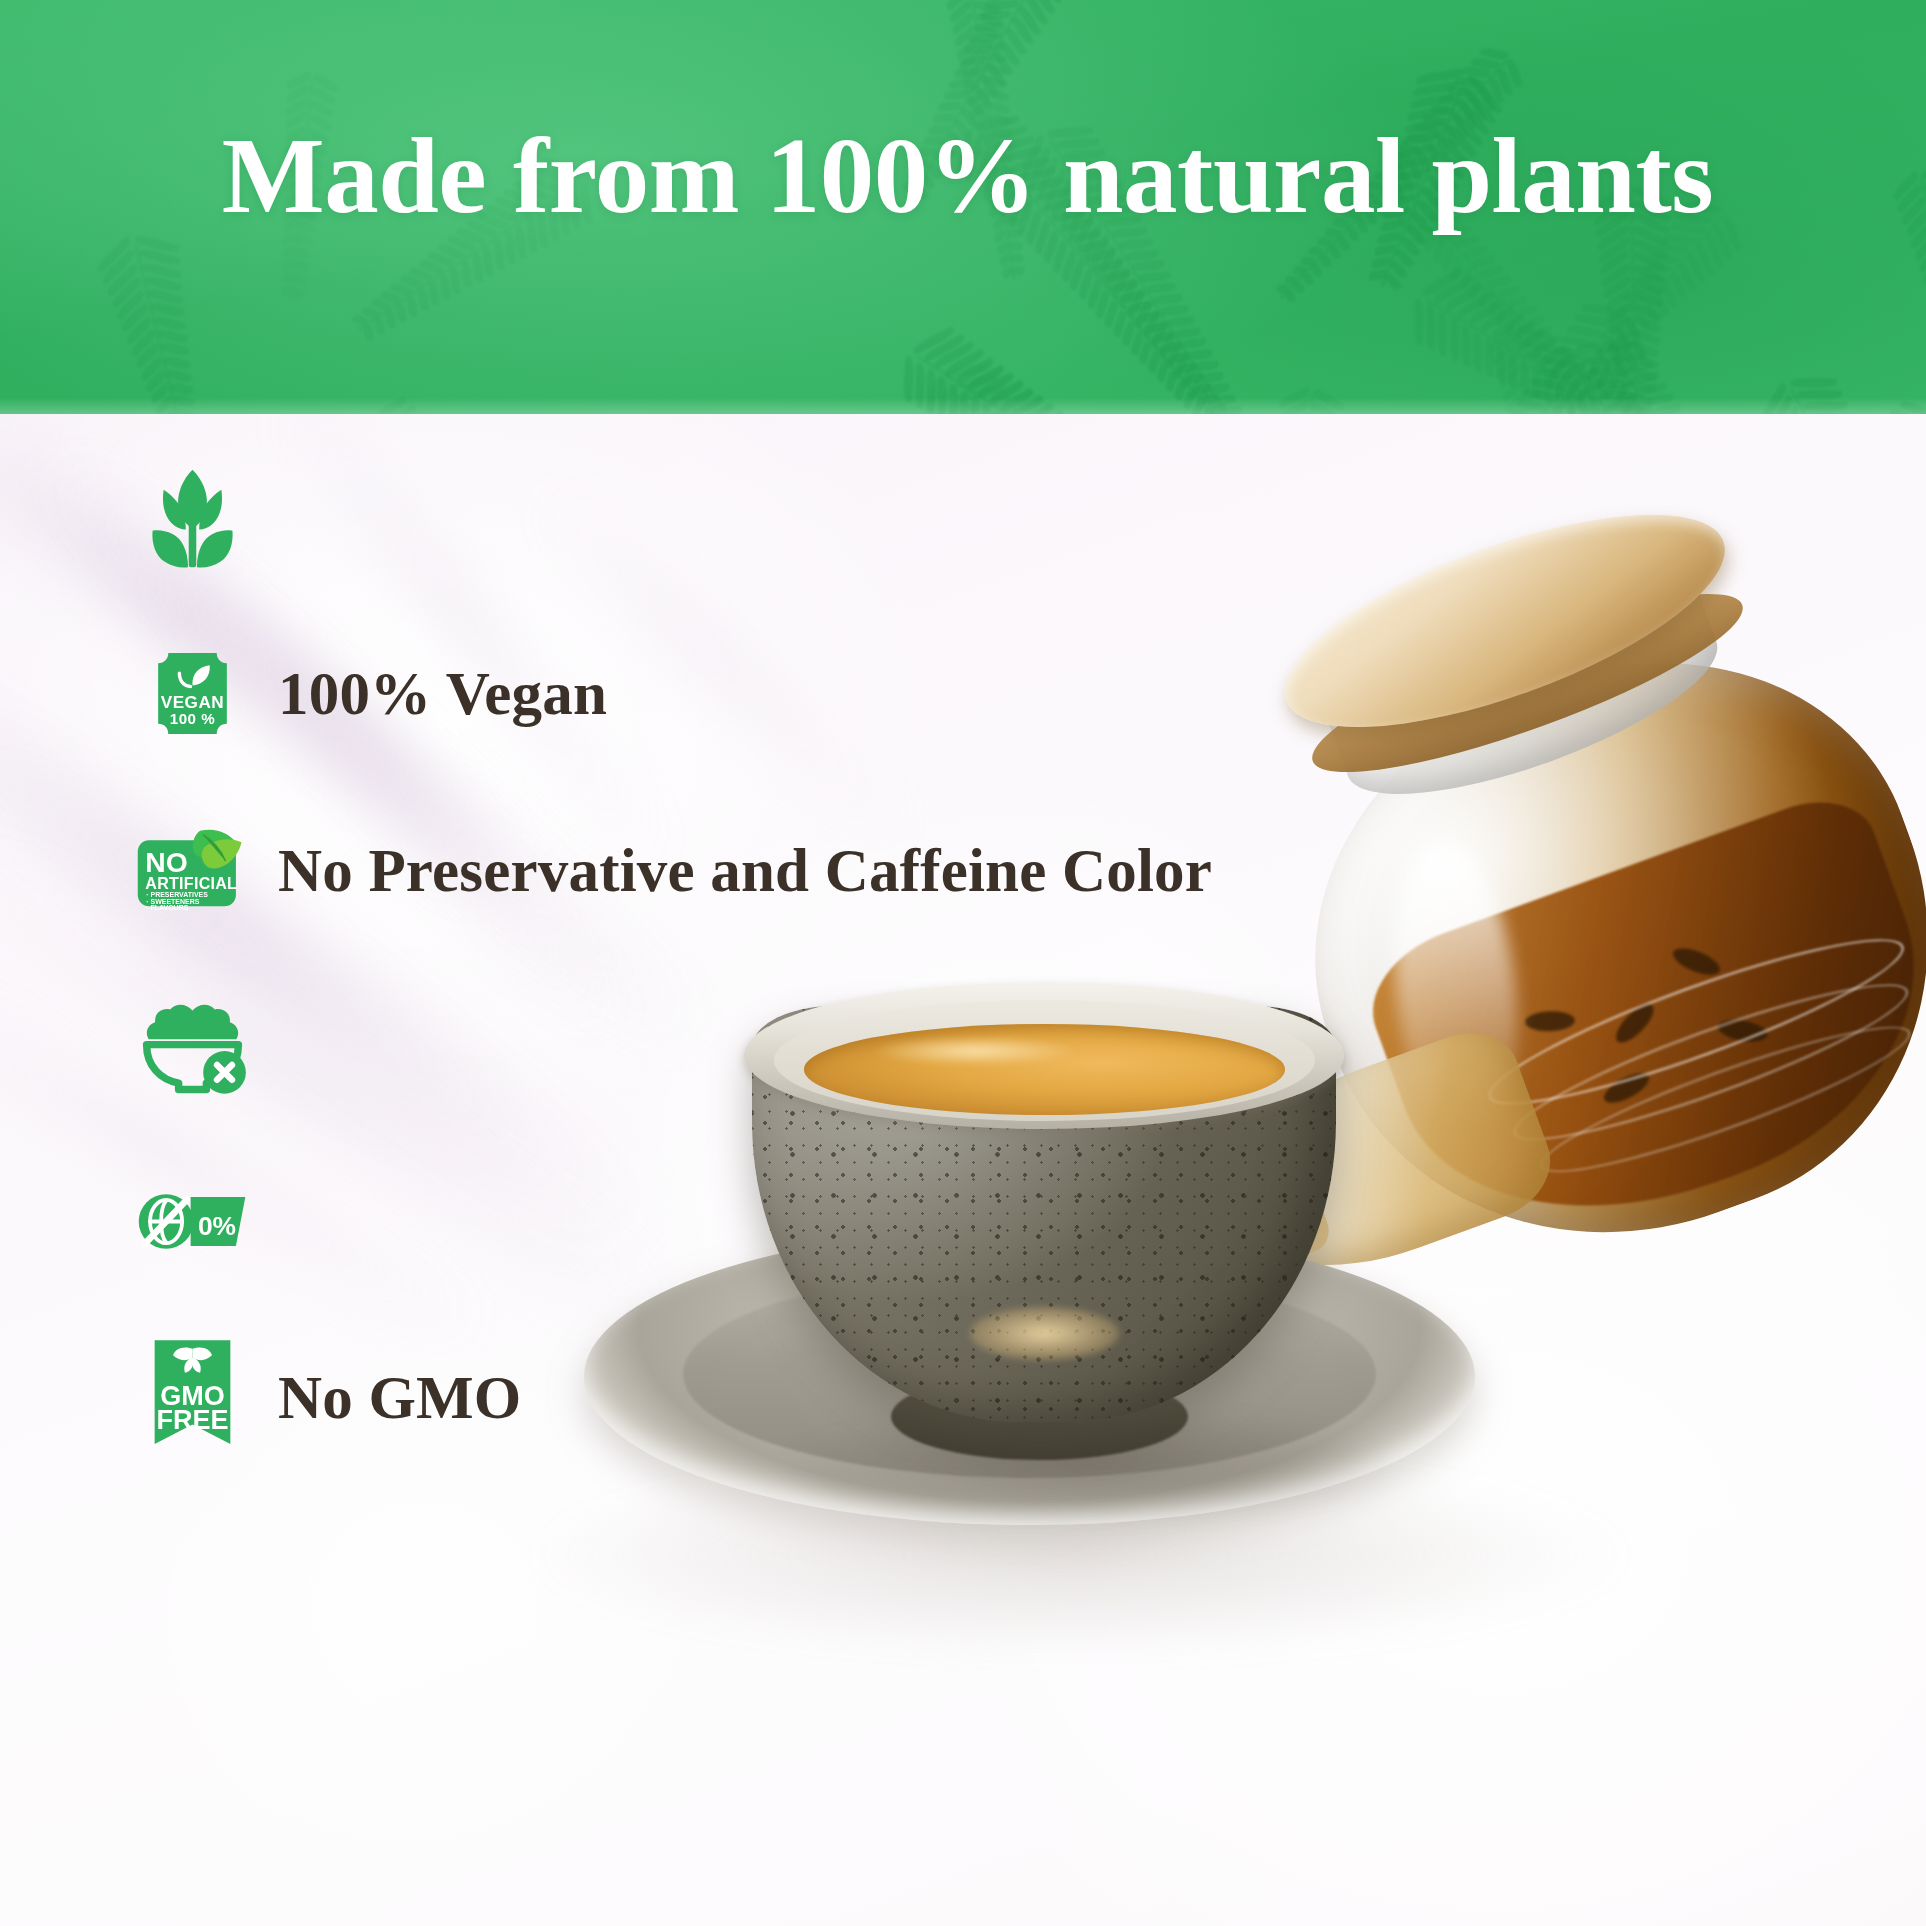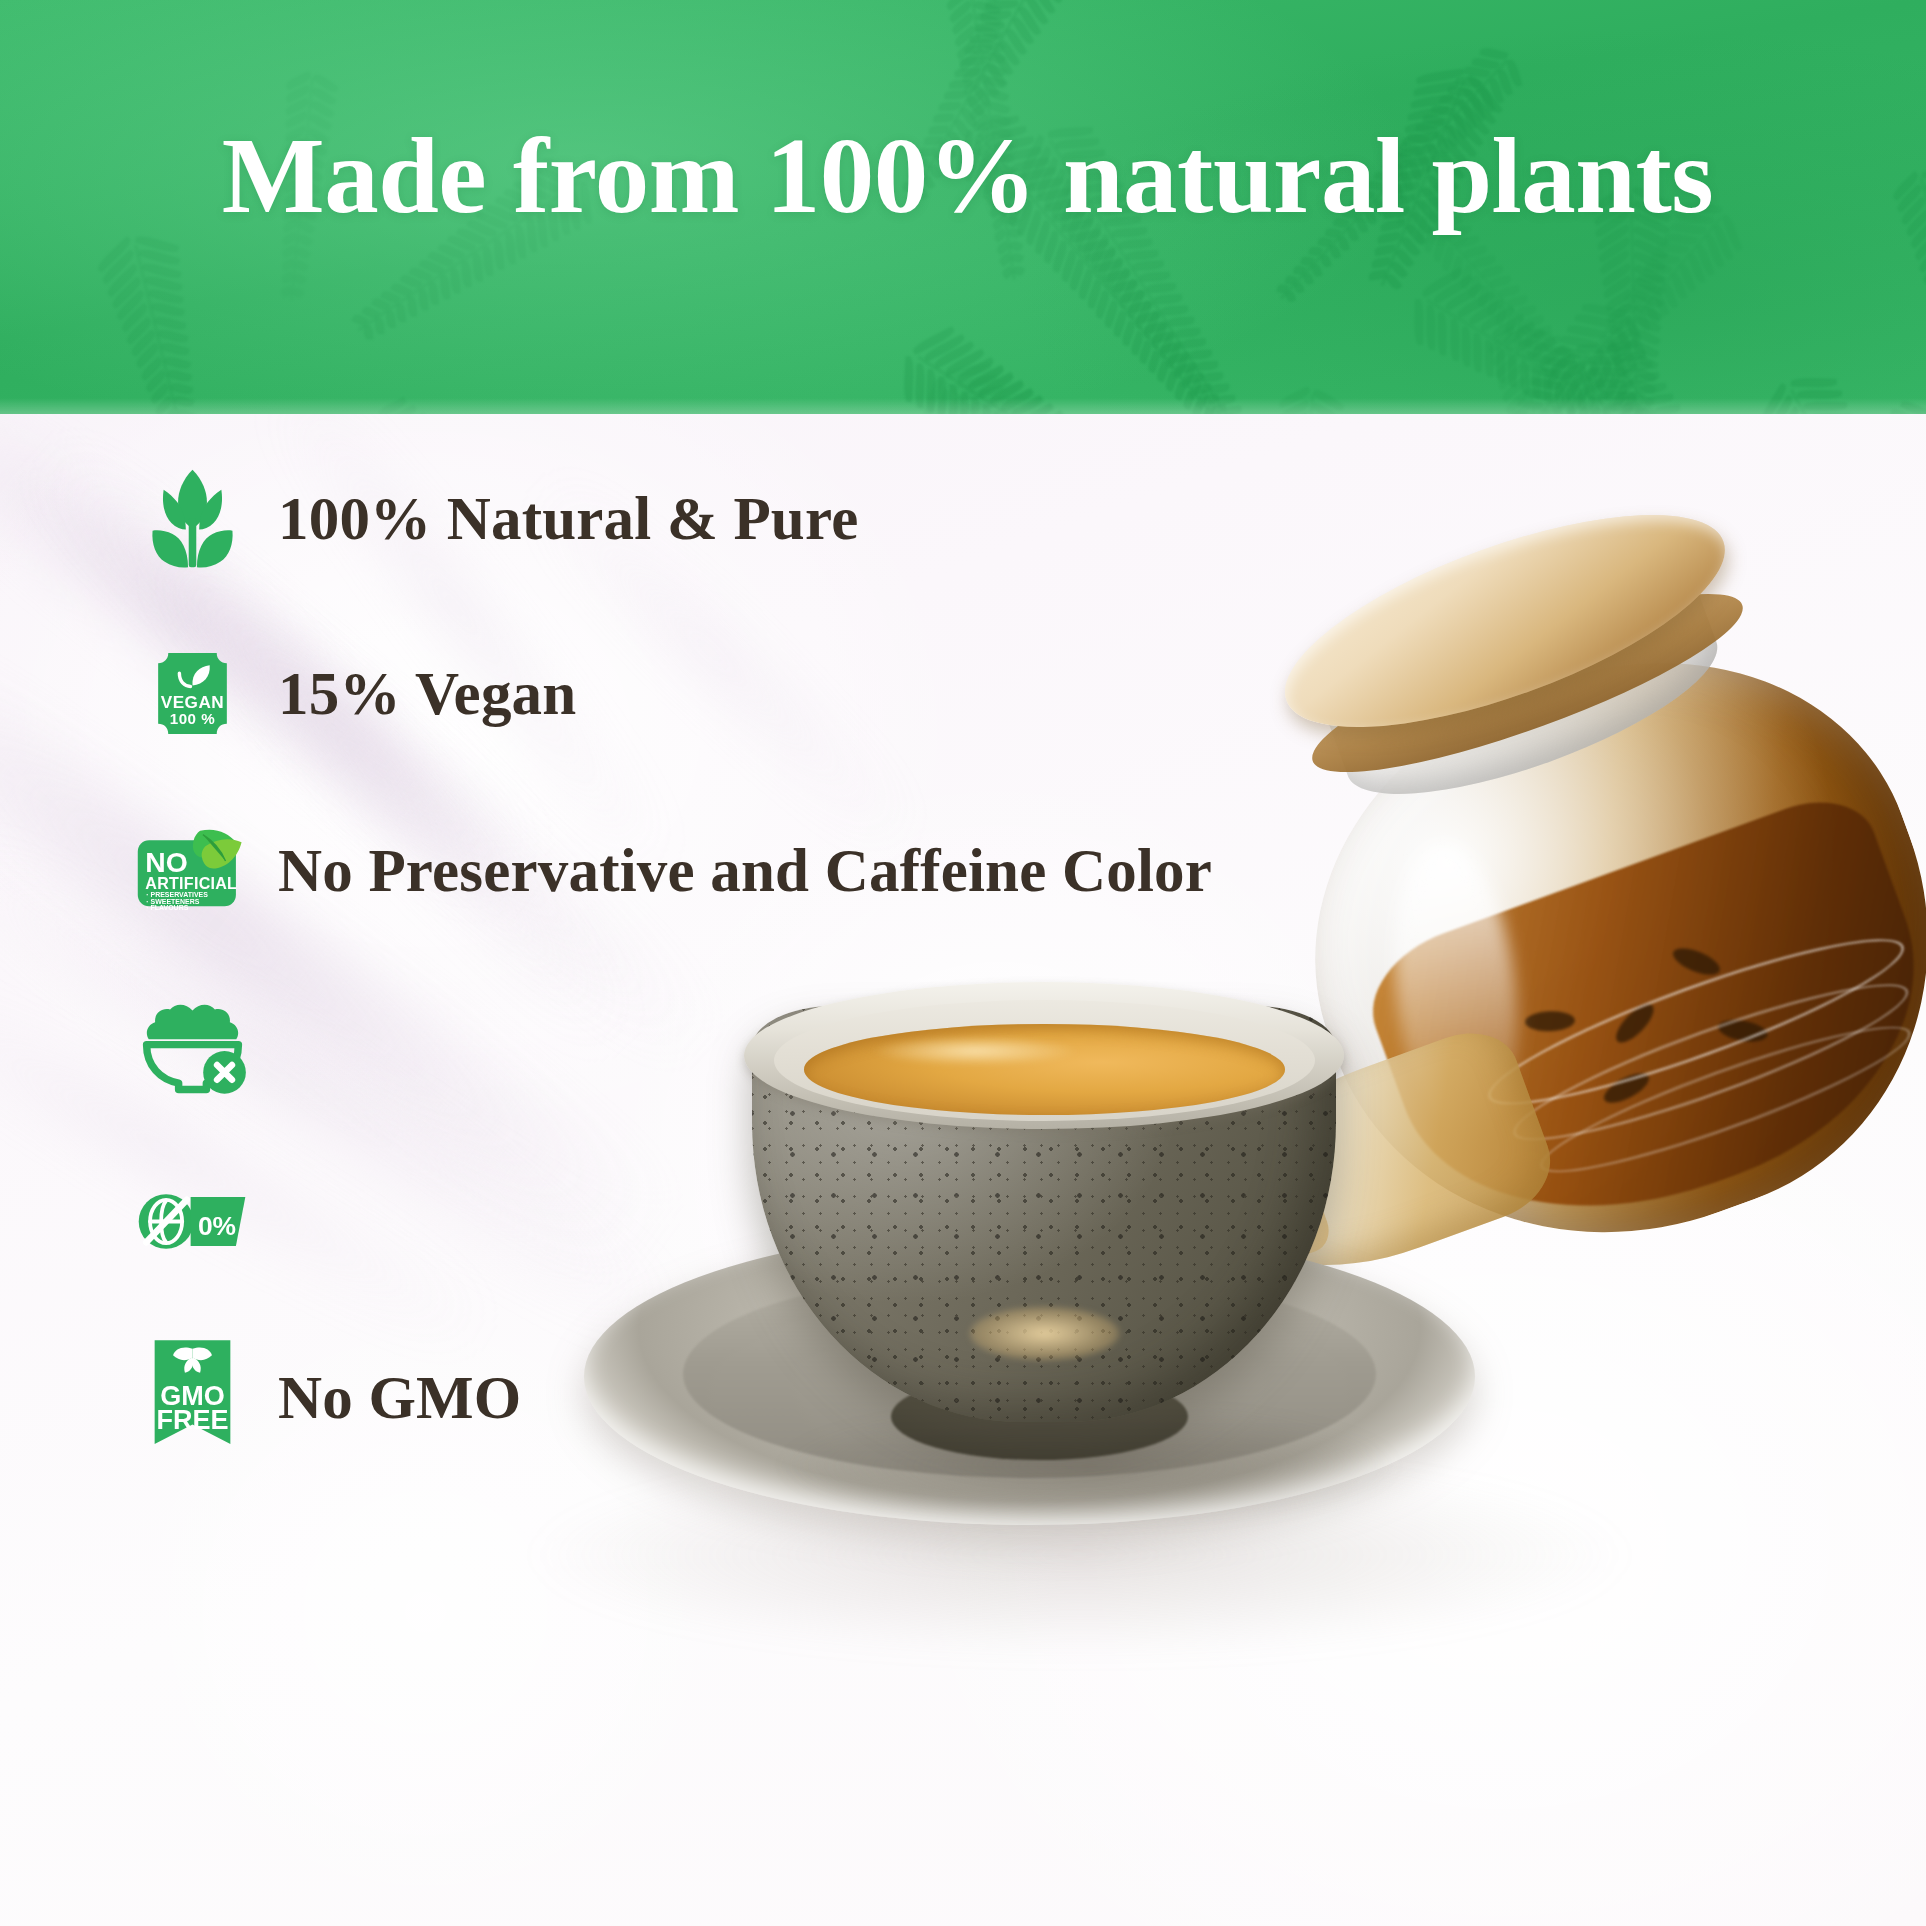--- a/index.html
+++ b/index.html
@@ -976,36 +976,35 @@
           <g fill="#2EB05F">
             <path d="M50 6c-9 9-13 20-13 29 0 12 6 20 13 24 7-4 13-12 13-24 0-9-4-20-13-29z"></path>
             <path d="M24 24c-2 13 1 24 7 30 4 4 9 6 13 6 0-8-2-18-8-25-3-4-7-8-12-11z"></path>
             <path d="M76 24c2 13-1 24-7 30-4 4-9 6-13 6 0-8 2-18 8-25 3-4 7-8 12-11z"></path>
             <rect x="46.6" y="50" width="6.8" height="44" rx="2"></rect>
             <path d="M46 94c0-16-6-26-14-30-6-3-13-4-18-3-1 12 3 23 11 28 6 4 14 6 21 5z"></path>
             <path d="M54 94c0-16 6-26 14-30 6-3 13-4 18-3 1 12-3 23-11 28-6 4-14 6-21 5z"></path>
           </g>
         </svg>
       </div>
-      <div class="label">100% Natural &amp; Pure</div>
     </div>
 
     <div class="row" style="top:205px">
       <div class="ico">
         <svg viewBox="0 0 100 100" width="101" height="101" aria-hidden="true">
           <path fill="#2EB05F" d="M26 10h48c0 6 4 10 10 10v60c-6 0-10 4-10 10H26c0-6-4-10-10-10V20c6 0 10-4 10-10z"></path>
           <g fill="none" stroke="#ffffff" stroke-width="3.4" stroke-linecap="round">
             <path d="M37 30c0 8 5 13 11 13"></path>
           </g>
           <path fill="#ffffff" d="M50 42c-1-12 7-19 17-20 1 11-6 19-17 20z"></path>
           <text x="50" y="64" font-family="Liberation Sans, sans-serif" font-size="17" font-weight="bold" fill="#ffffff" text-anchor="middle" letter-spacing="0.5">VEGAN</text>
           <text x="50" y="80" font-family="Liberation Sans, sans-serif" font-size="15" font-weight="bold" fill="#ffffff" text-anchor="middle" letter-spacing="0.5">100 %</text>
         </svg>
       </div>
-      <div class="label">15% Vegan</div>
+      <div class="label">100% Vegan</div>
     </div>
 
     <div class="row" style="top:382px">
       <div class="ico">
         <svg viewBox="0 0 124 96" width="117" height="91" aria-hidden="true">
           <rect x="4" y="16" width="104" height="70" rx="12" fill="#2EB05F"></rect>
           <text x="12" y="50" font-family="Liberation Sans, sans-serif" font-size="30" font-weight="bold" fill="#ffffff">NO</text>
           <text x="12" y="68" font-family="Liberation Sans, sans-serif" font-size="17" font-weight="bold" fill="#ffffff" letter-spacing="0.3">ARTIFICIAL</text>
           <text x="13" y="76" font-family="Liberation Sans, sans-serif" font-size="7.4" font-weight="bold" fill="#ffffff">· PRESERVATIVES</text>
           <text x="13" y="83" font-family="Liberation Sans, sans-serif" font-size="7.4" font-weight="bold" fill="#ffffff">· SWEETENERS</text>

